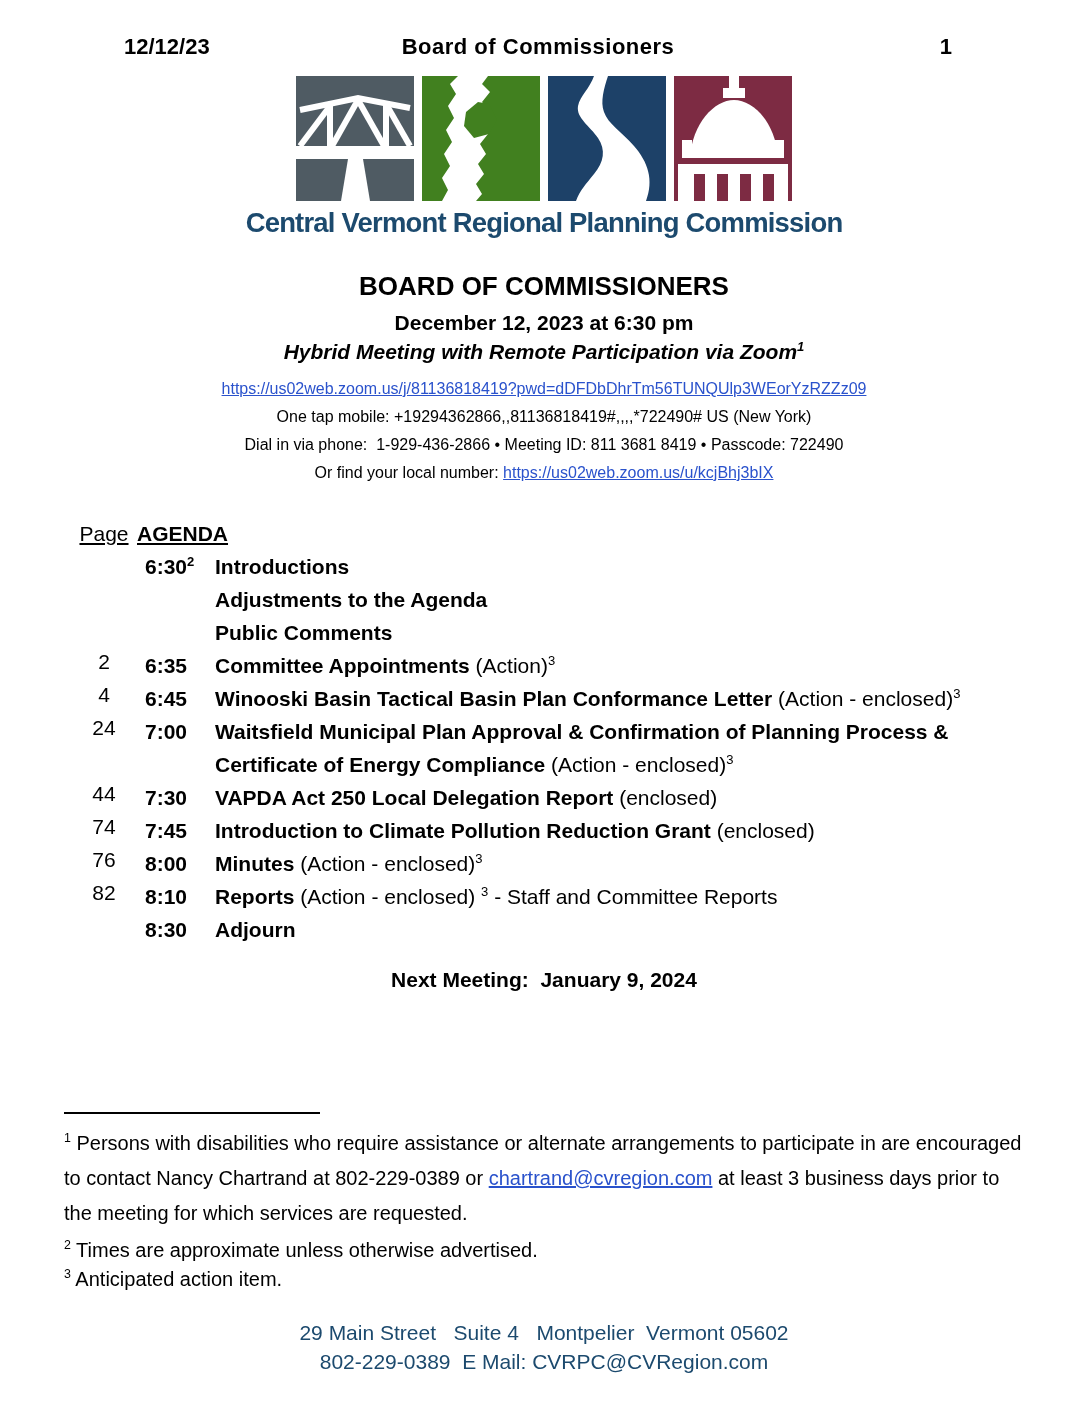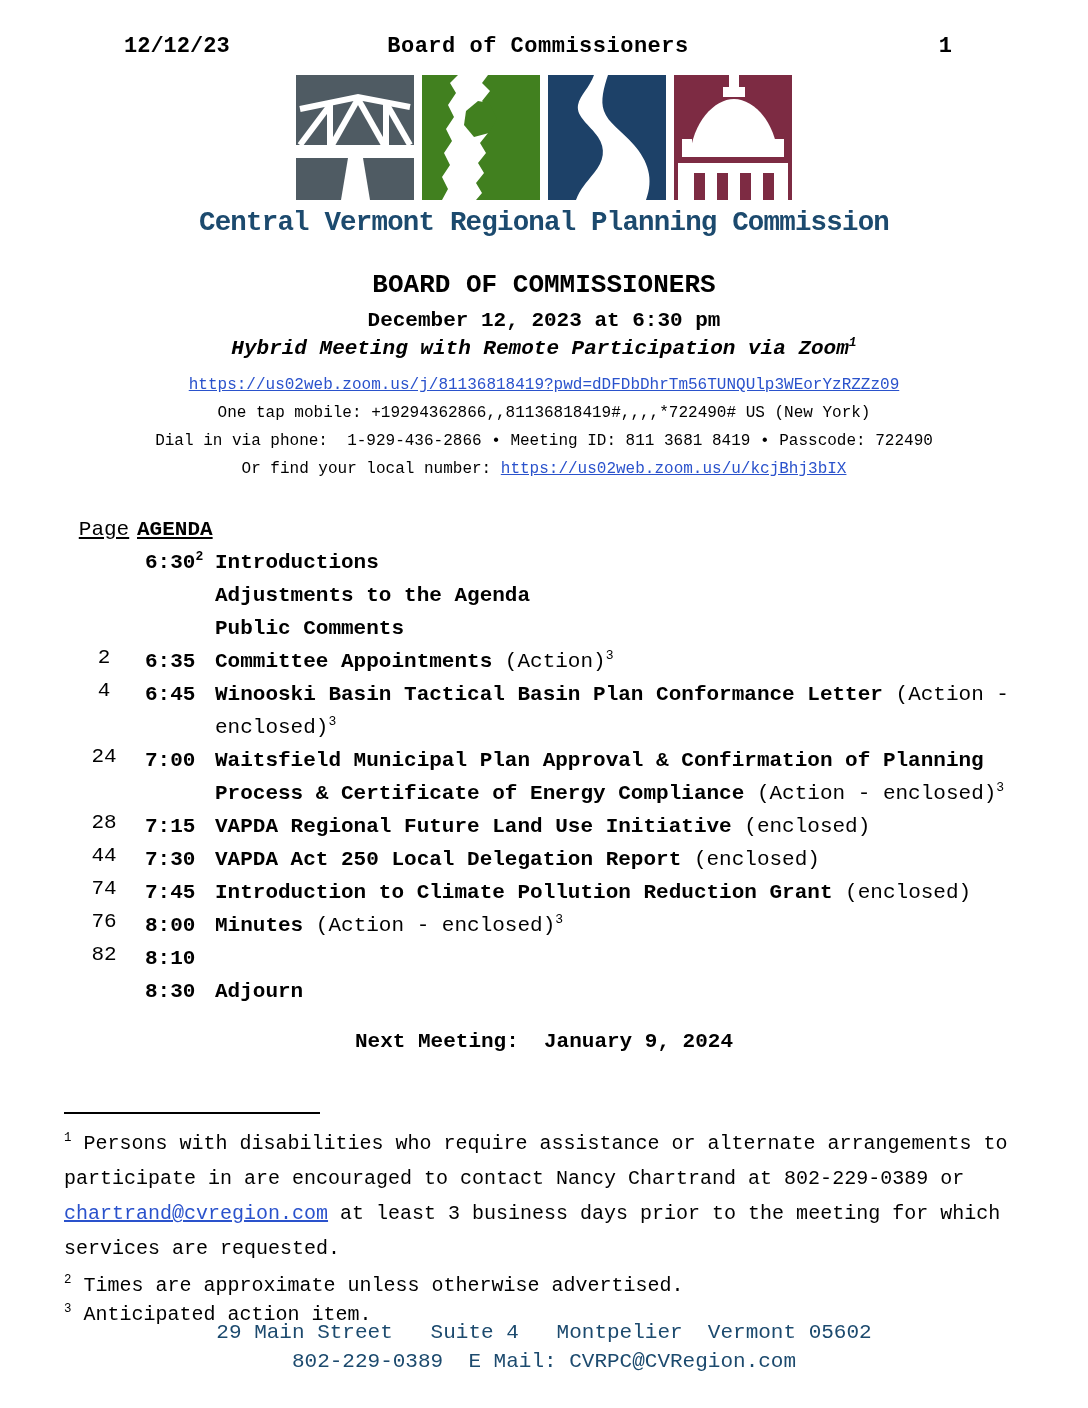--- a/index.html
+++ b/index.html
@@ -8,21 +8,21 @@
     --tile-gray:#4f5b63;
     --tile-green:#41801f;
     --tile-navy:#1d4168;
     --tile-maroon:#7d2b43;
   }
   *{box-sizing:border-box;}
   body{margin:0;background:#fff;}
   .page{
     position:relative;width:1088px;height:1408px;overflow:hidden;
     background:#fff;color:#000;
-    font-family:Liberation Mono, monospace;
+    font-family:Liberation Sans, sans-serif;
   }
   
   .doc-header{
     display:grid;grid-template-columns:1fr auto 1fr;
     padding:34px 70px 0 58px;
     font-weight:700;font-size:22px;
   }
   .doc-header .left{text-align:left;padding-left:66px;}
   .doc-header .center{text-align:center;letter-spacing:0.5px;}
   .doc-header .right{text-align:right;padding-right:66px;}
@@ -166,42 +166,38 @@
           <div class="c1">4</div>
           <div class="c2">6:45</div>
           <div class="c3"><span class="b">Winooski Basin Tactical Basin Plan Conformance Letter</span><span> (Action - enclosed)</span><sup class="sup">3</sup></div>
         </div>
         <div class="arow">
           <div class="c1">24</div>
           <div class="c2">7:00</div>
           <div class="c3"><span class="b">Waitsfield Municipal Plan Approval &amp; Confirmation of Planning Process &amp; Certificate of Energy Compliance</span><span> (Action - enclosed)</span><sup class="sup">3</sup></div>
         </div>
         <div class="arow">
-          <div class="c1">28</div>
-          <div class="c2">7:15</div>
-          <div class="c3"><span class="b">VAPDA Regional Future Land Use Initiative</span><span> (enclosed)</span></div>
-        </div>
-        <div class="arow">
           <div class="c1">44</div>
           <div class="c2">7:30</div>
           <div class="c3"><span class="b">VAPDA Act 250 Local Delegation Report</span><span> (enclosed)</span></div>
         </div>
         <div class="arow">
           <div class="c1">74</div>
           <div class="c2">7:45</div>
           <div class="c3"><span class="b">Introduction to Climate Pollution Reduction Grant</span><span> (enclosed)</span></div>
         </div>
         <div class="arow">
           <div class="c1">76</div>
           <div class="c2">8:00</div>
           <div class="c3"><span class="b">Minutes</span><span> (Action - enclosed)</span><sup class="sup">3</sup></div>
         </div>
         <div class="arow">
           <div class="c1">82</div>
           <div class="c2">8:10</div>
+          <div class="c3"><span class="b">Reports</span><span> (Action - enclosed) </span><sup class="sup">3</sup><span> - Staff and Committee Reports</span></div>
         </div>
         <div class="arow">
           <div class="c1"></div>
           <div class="c2">8:30</div>
           <div class="c3"><span class="b">Adjourn</span></div>
         </div>
       </div>
   </div>
 
   <div class="next-meeting">Next Meeting:&nbsp; January 9, 2024</div>

